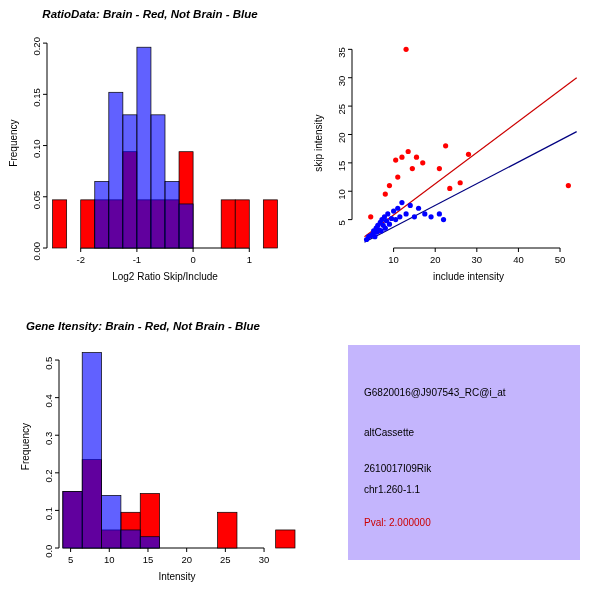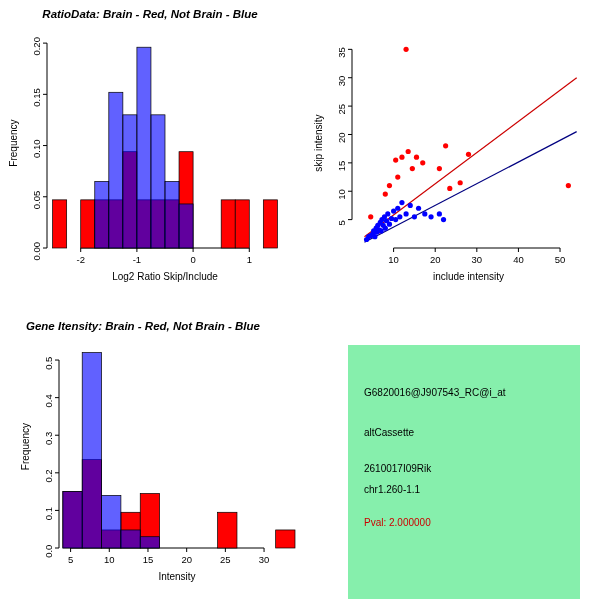--- a/index.html
+++ b/index.html
@@ -10,22 +10,22 @@
   }
   .panel{position:absolute;}
   .ttl{
     font-size:11.5px;font-weight:bold;text-align:center;
     white-space:nowrap;
     font-style:italic;
   }
   svg{display:block;}
   text{font-family:"Liberation Sans", sans-serif;}
   .infobox{
-    position:absolute;left:348px;top:345px;width:232px;height:254px;
-    background:#86efac;
+    position:absolute;left:348px;top:345px;width:232px;height:215px;
+    background:#c4b5fd;
   }
   .infobox div{
     position:absolute;left:16px;font-size:10px;color:#000;white-space:nowrap;
   }
   .infobox .pv{color:#cc0000;}
 </style>
 </head>
 <body>
 
 <div class="panel" style="left:0px;top:0px;width:300px;height:300px;">

